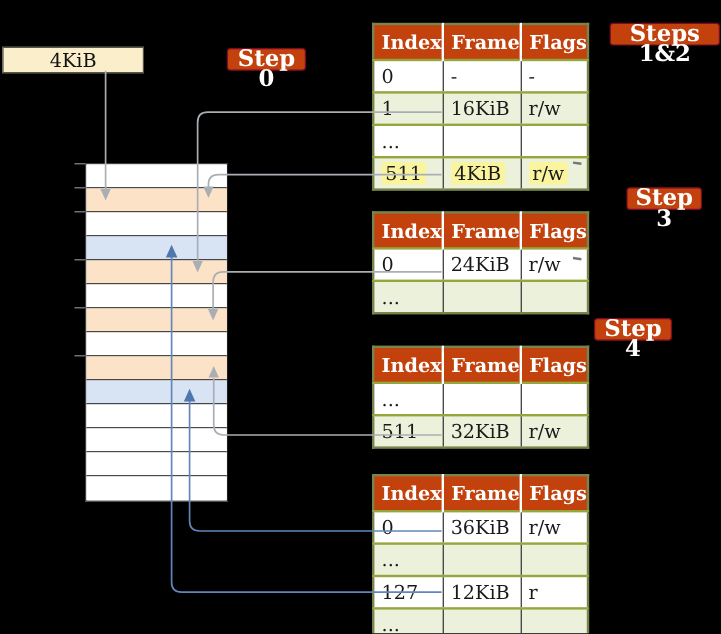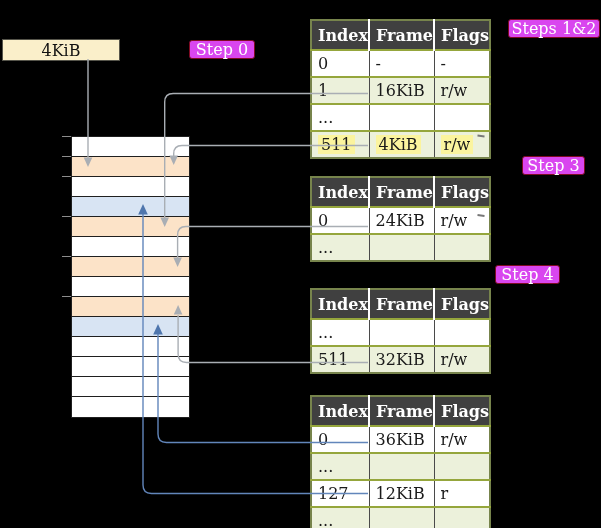--- a/index.html
+++ b/index.html
@@ -6,39 +6,39 @@
   .canvas{position:relative;width:601px;height:528px;background:#000;overflow:hidden;
           font-family:"DejaVu Serif","Liberation Serif",serif;}
 
   
   .box4k{position:absolute;left:2px;top:39px;width:116px;height:20px;
          background:#FAEFCA;border:1px solid #55544a;
          display:flex;align-items:center;justify-content:center;
          font-size:16px;color:#111;}
 
   
-  .steplabel{position:absolute;background:#d946ef;border:1px solid #7e0a22;border-radius:3px;
-             color:#fff;font-size:16px;line-height:17px;text-align:center;}
+  .steplabel{position:absolute;background:#c2410c;border:1px solid #7e0a22;border-radius:3px;
+             color:#fff;font-size:19px;line-height:17px;text-align:center;font-weight:bold;}
   .sl0{left:189px;top:40px;width:64px;height:17px;}
   .sl12{left:508px;top:19px;width:90px;height:17px;}
   .sl3{left:522px;top:156px;width:61px;height:17px;}
   .sl4{left:495px;top:265px;width:63px;height:17px;}
 
   
   .memcol{position:absolute;left:71px;top:136px;width:117px;border:1px solid #1f1f1f;background:#fff;}
   .mem-row{height:20px;box-sizing:border-box;border-bottom:1px solid #1f1f1f;}
   .mem-row:last-child{border-bottom:none;}
   .mem-white{background:#ffffff;}
   .mem-peach{background:#FCE3C8;}
   .mem-blue{background:#D8E4F3;}
 
   
   .ptable{position:absolute;left:310px;}
   .ptable table{border-collapse:collapse;table-layout:fixed;border:2px solid #77844c;}
-  .ptable th{background:#404040;color:#fff;font-weight:bold;font-size:16px;
+  .ptable th{background:#c2410c;color:#fff;font-weight:bold;font-size:16px;
              height:28px;text-align:left;padding:0 0 0 6px;border-right:2px solid #fff;}
   .ptable th:last-child{border-right:none;margin-top:42px;}
   .ptable td{height:25px;font-size:16px;color:#1a1a1a;padding:0 0 0 6px;
              border-right:1px solid #4a4a4a;border-top:2px solid #95A63C;}
   .ptable td:last-child{border-right:none;}
   .ptable tr:first-child td{border-top:2px solid #95A63C;}
   .bg-white td{background:#ffffff;}
   .bg-green td{background:#ECF1DB;}
   .t0{top:19px;} .t1{top:176px;} .t2{top:288px;} .t3{top:395px;}
   .hl{background:#FBF49E;padding:0 3px;}

